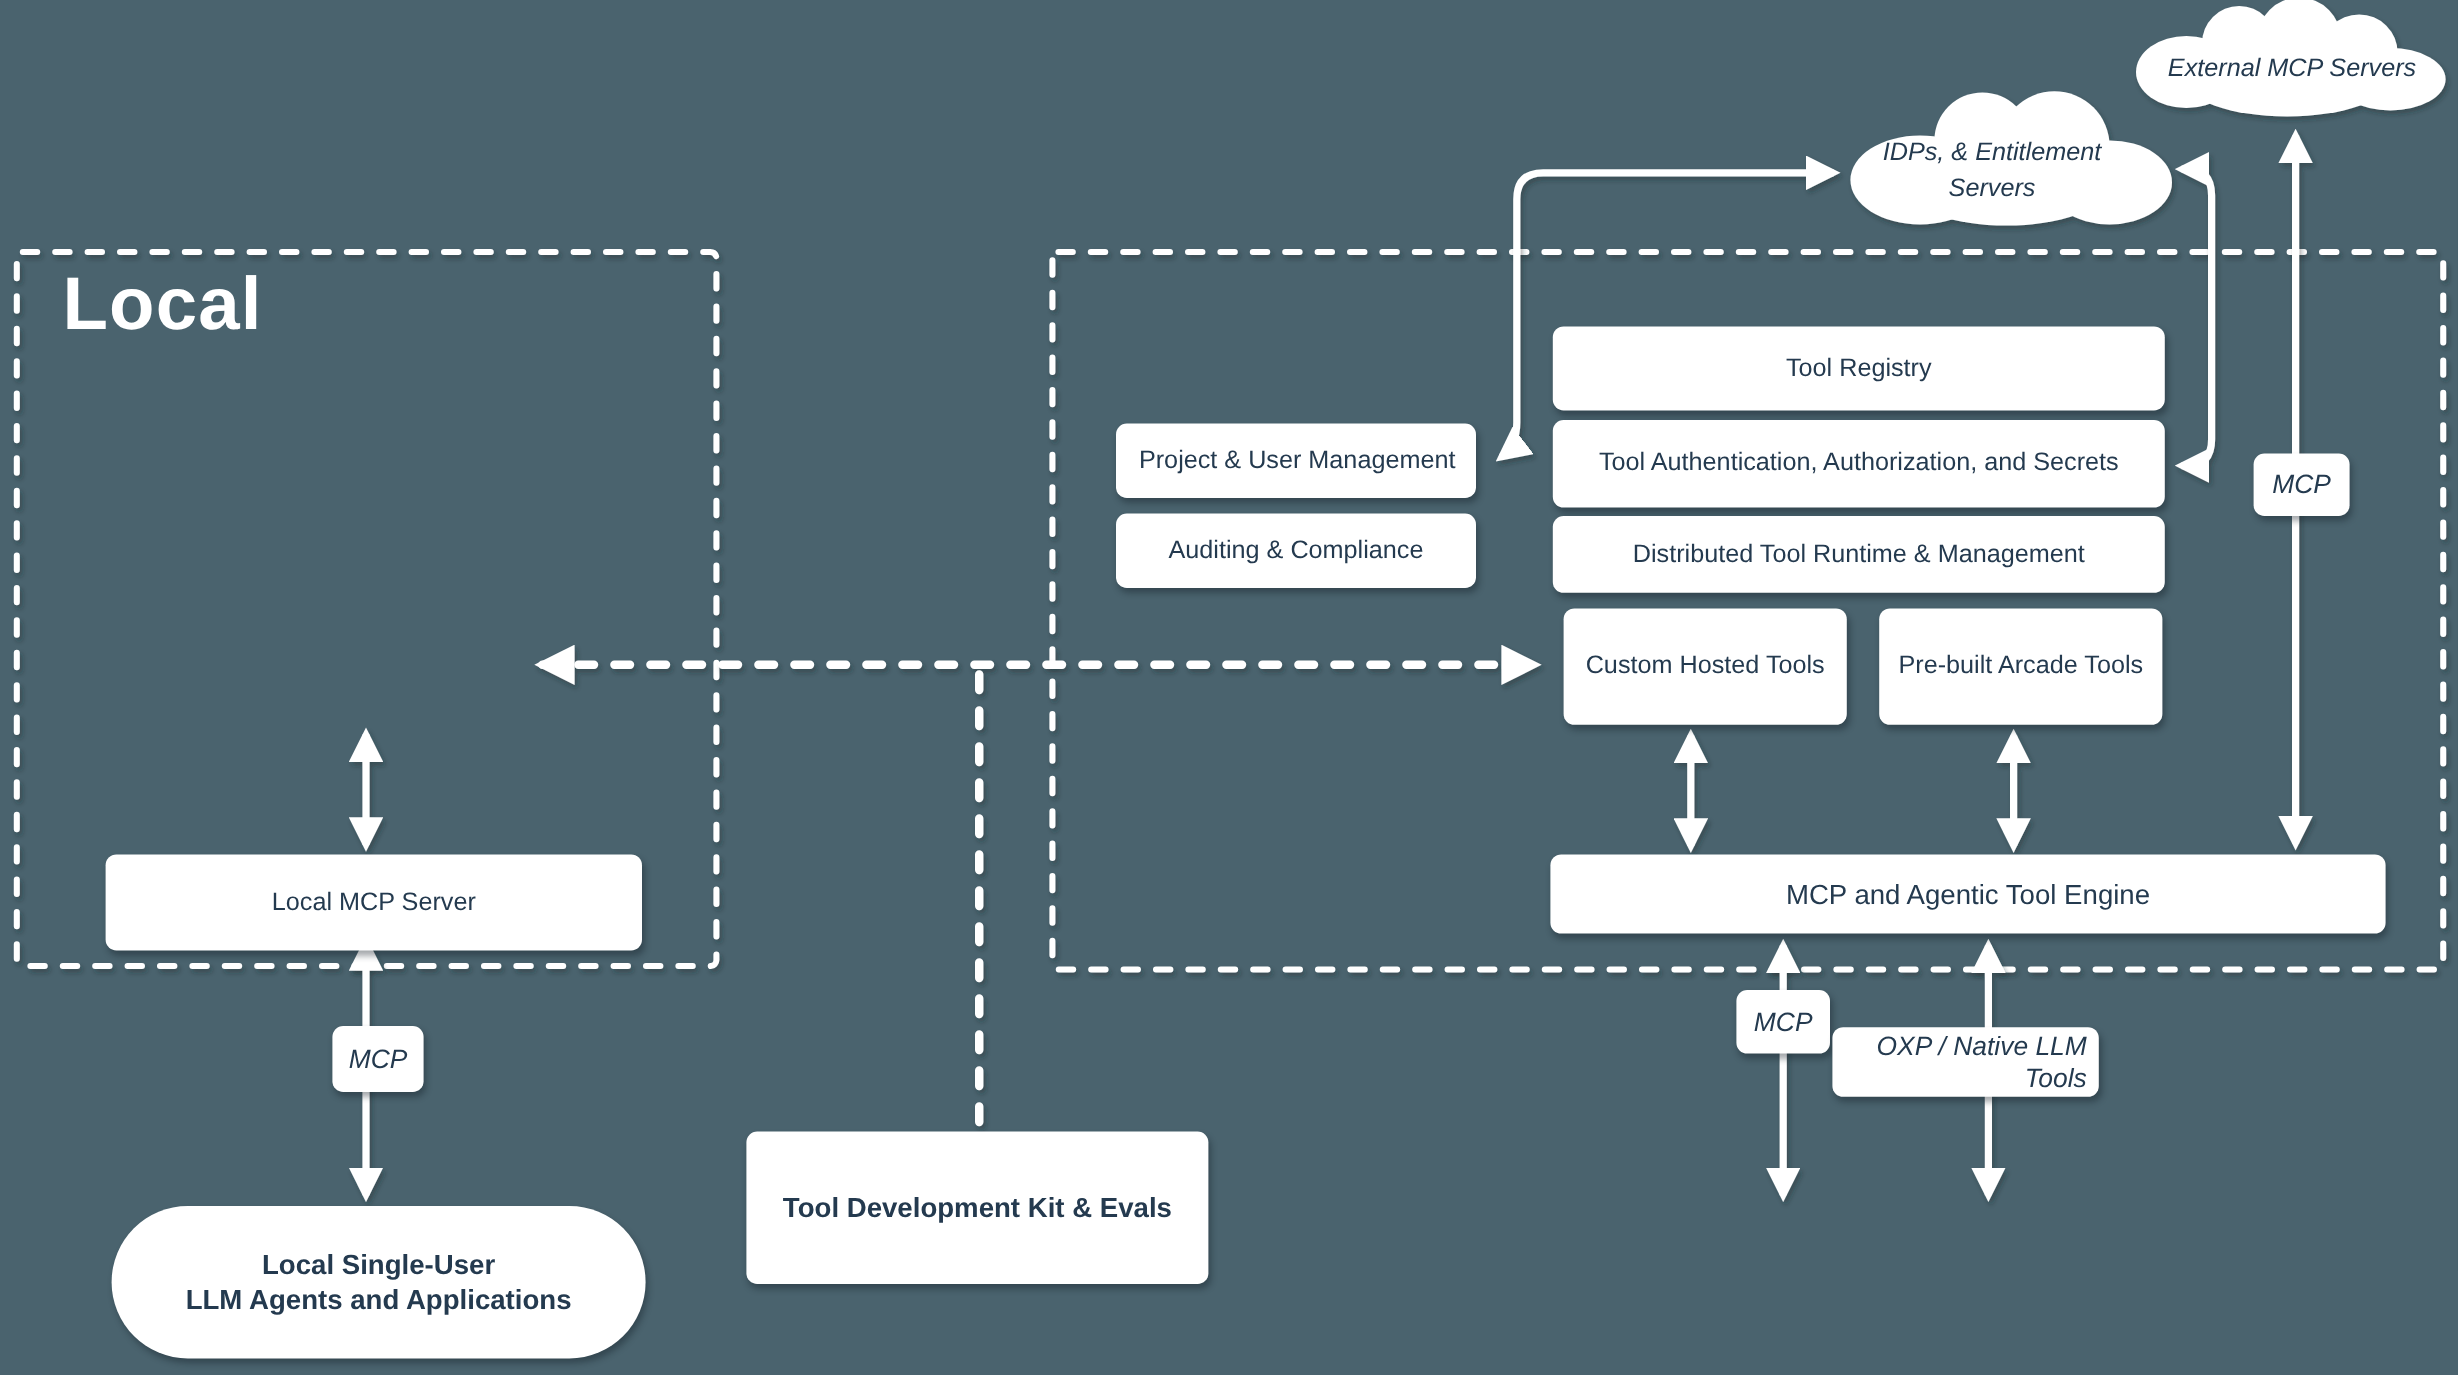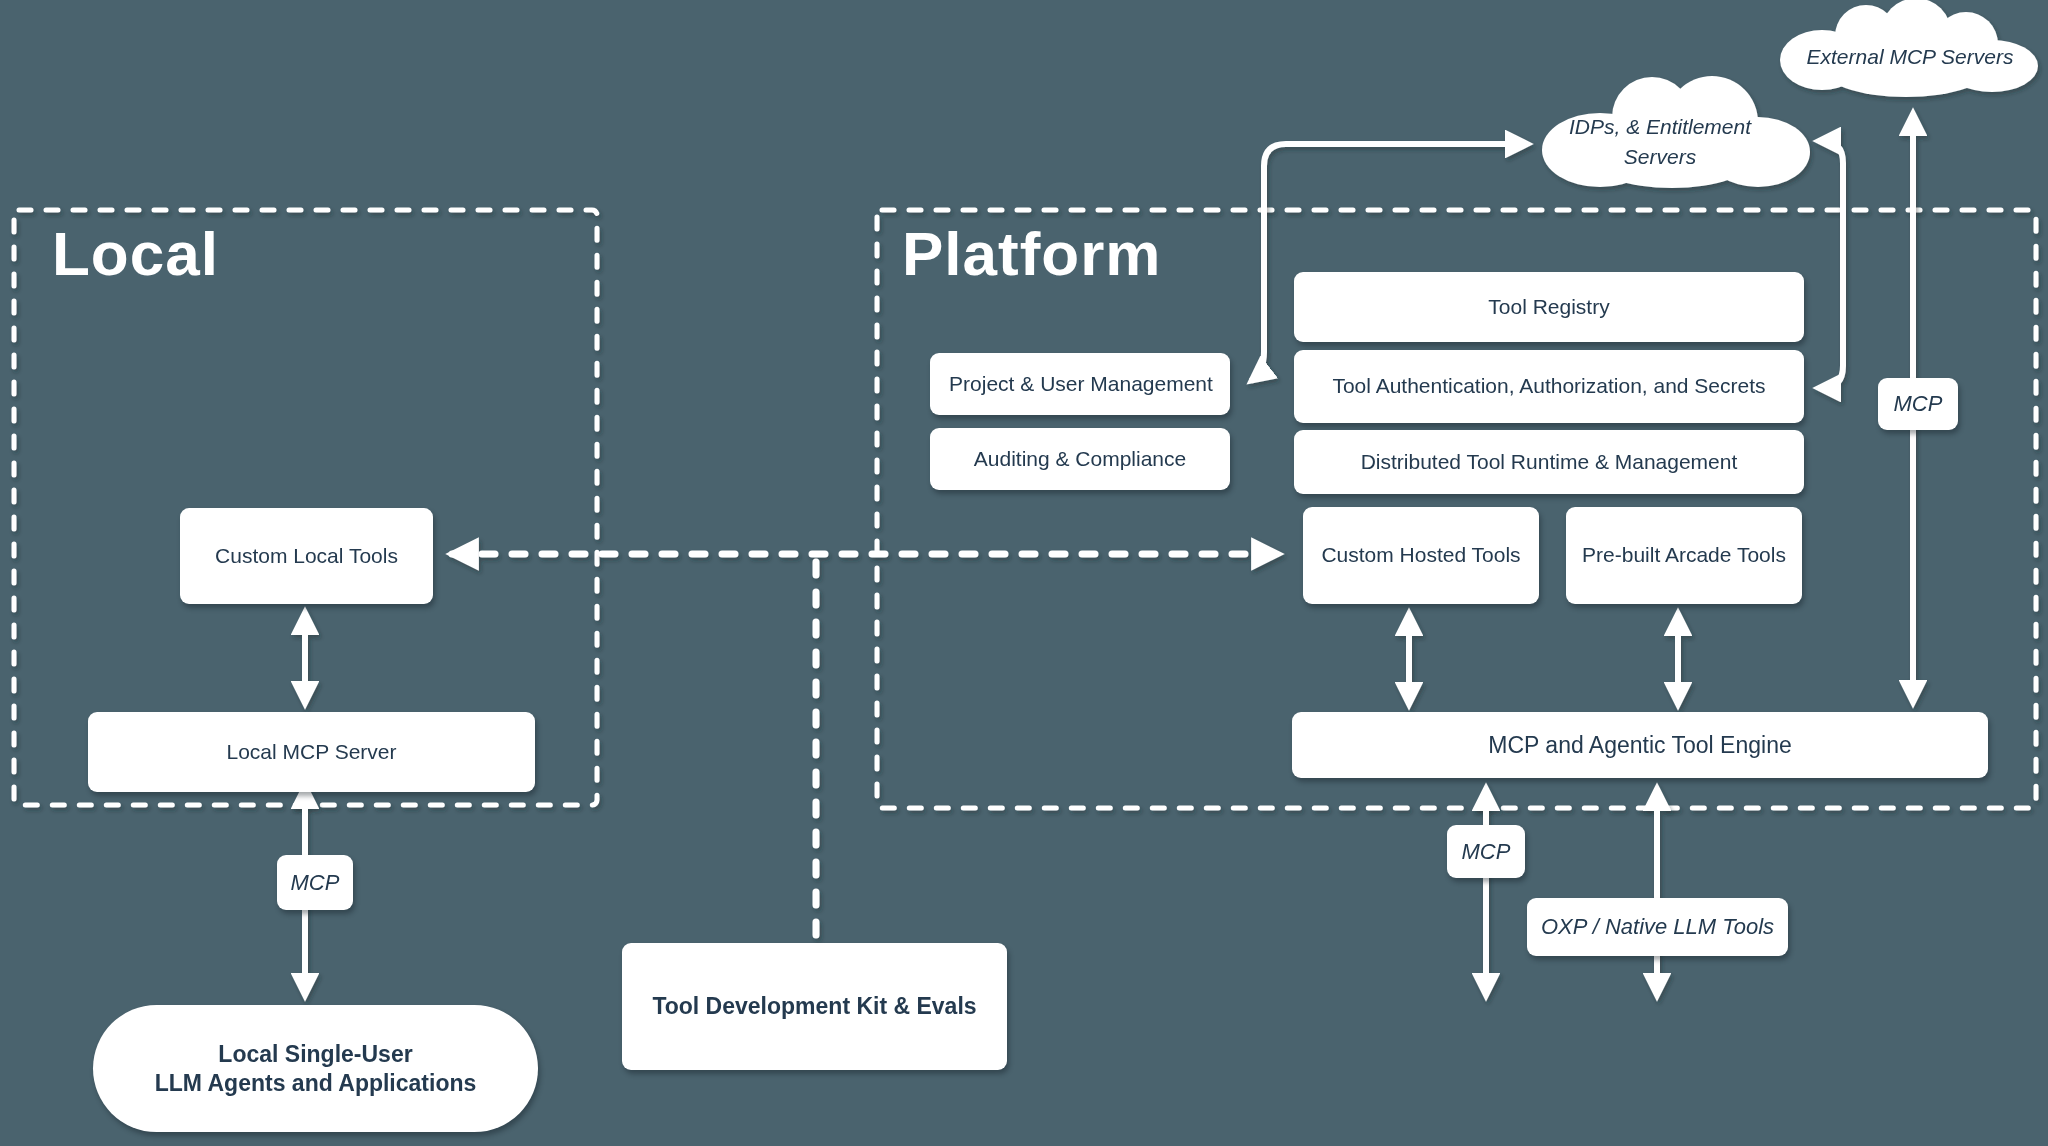--- a/index.html
+++ b/index.html
@@ -92,29 +92,27 @@
       <path d="M 1818,141 L 1822,141 Q 1843,141 1843,163 L 1843,366 Q 1843,388 1822,388 L 1818,388" marker-start="url(#ah)" marker-end="url(#ah)"></path>
       <path d="M 1913,113 V 703" marker-start="url(#ah)" marker-end="url(#ah)"></path>
       <path d="M 1409,613 V 705" marker-start="url(#ah)" marker-end="url(#ah)"></path>
       <path d="M 1678,613 V 705" marker-start="url(#ah)" marker-end="url(#ah)"></path>
       <path d="M 1486,788 V 996" marker-start="url(#ah)" marker-end="url(#ah)"></path>
       <path d="M 1657,788 V 996" marker-start="url(#ah)" marker-end="url(#ah)"></path>
     </g>
   </svg>
 
   <div class="zone-title" style="left:52px;top:218px;">Local</div>
-  <div class="zone-title" style="left:902px;top:218px;">Platform</div>
 
   <div class="cloud-text" style="left:1555px;top:112px;width:210px;">
     <div>IDPs, &amp; Entitlement</div>
     <div>Servers</div>
   </div>
   <div class="cloud-text" style="left:1792px;top:44px;width:236px;line-height:26px;">External MCP Servers</div>
 
-  <div class="node" style="left:180px;top:508px;width:253px;height:96px;">Custom Local Tools</div>
 
   <div class="node" style="left:88px;top:712px;width:447px;height:80px;">Local MCP Server</div>
 
   <div class="node tag" style="left:277px;top:855px;width:76px;height:55px;">MCP</div>
 
   <div class="node pill bold" style="left:93px;top:1005px;width:445px;height:127px;">
     <div>
       <div>Local Single-User</div>
       <div>LLM Agents and Applications</div>
     </div>
@@ -135,16 +133,16 @@
   <div class="node" style="left:1291px;top:507px;width:236px;height:97px;margin-left:12px;">Custom Hosted Tools</div>
 
   <div class="node" style="left:1566px;top:507px;width:236px;height:97px;">Pre-built Arcade Tools</div>
 
   <div class="node" style="left:1292px;top:712px;width:696px;height:66px;font-size:23px;">MCP and Agentic Tool Engine</div>
 
   <div class="node tag" style="left:1878px;top:378px;width:80px;height:52px;">MCP</div>
 
   <div class="node tag" style="left:1447px;top:825px;width:78px;height:53px;">MCP</div>
 
-  <div class="node tag" style="left:1527px;top:898px;width:261px;height:58px;">OXP / Native LLM Tools</div>
+  <div class="node tag" style="left:1527px;top:856px;width:222px;height:58px;">OXP / Native LLM Tools</div>
 
 
 </div>
 
 </body></html>

